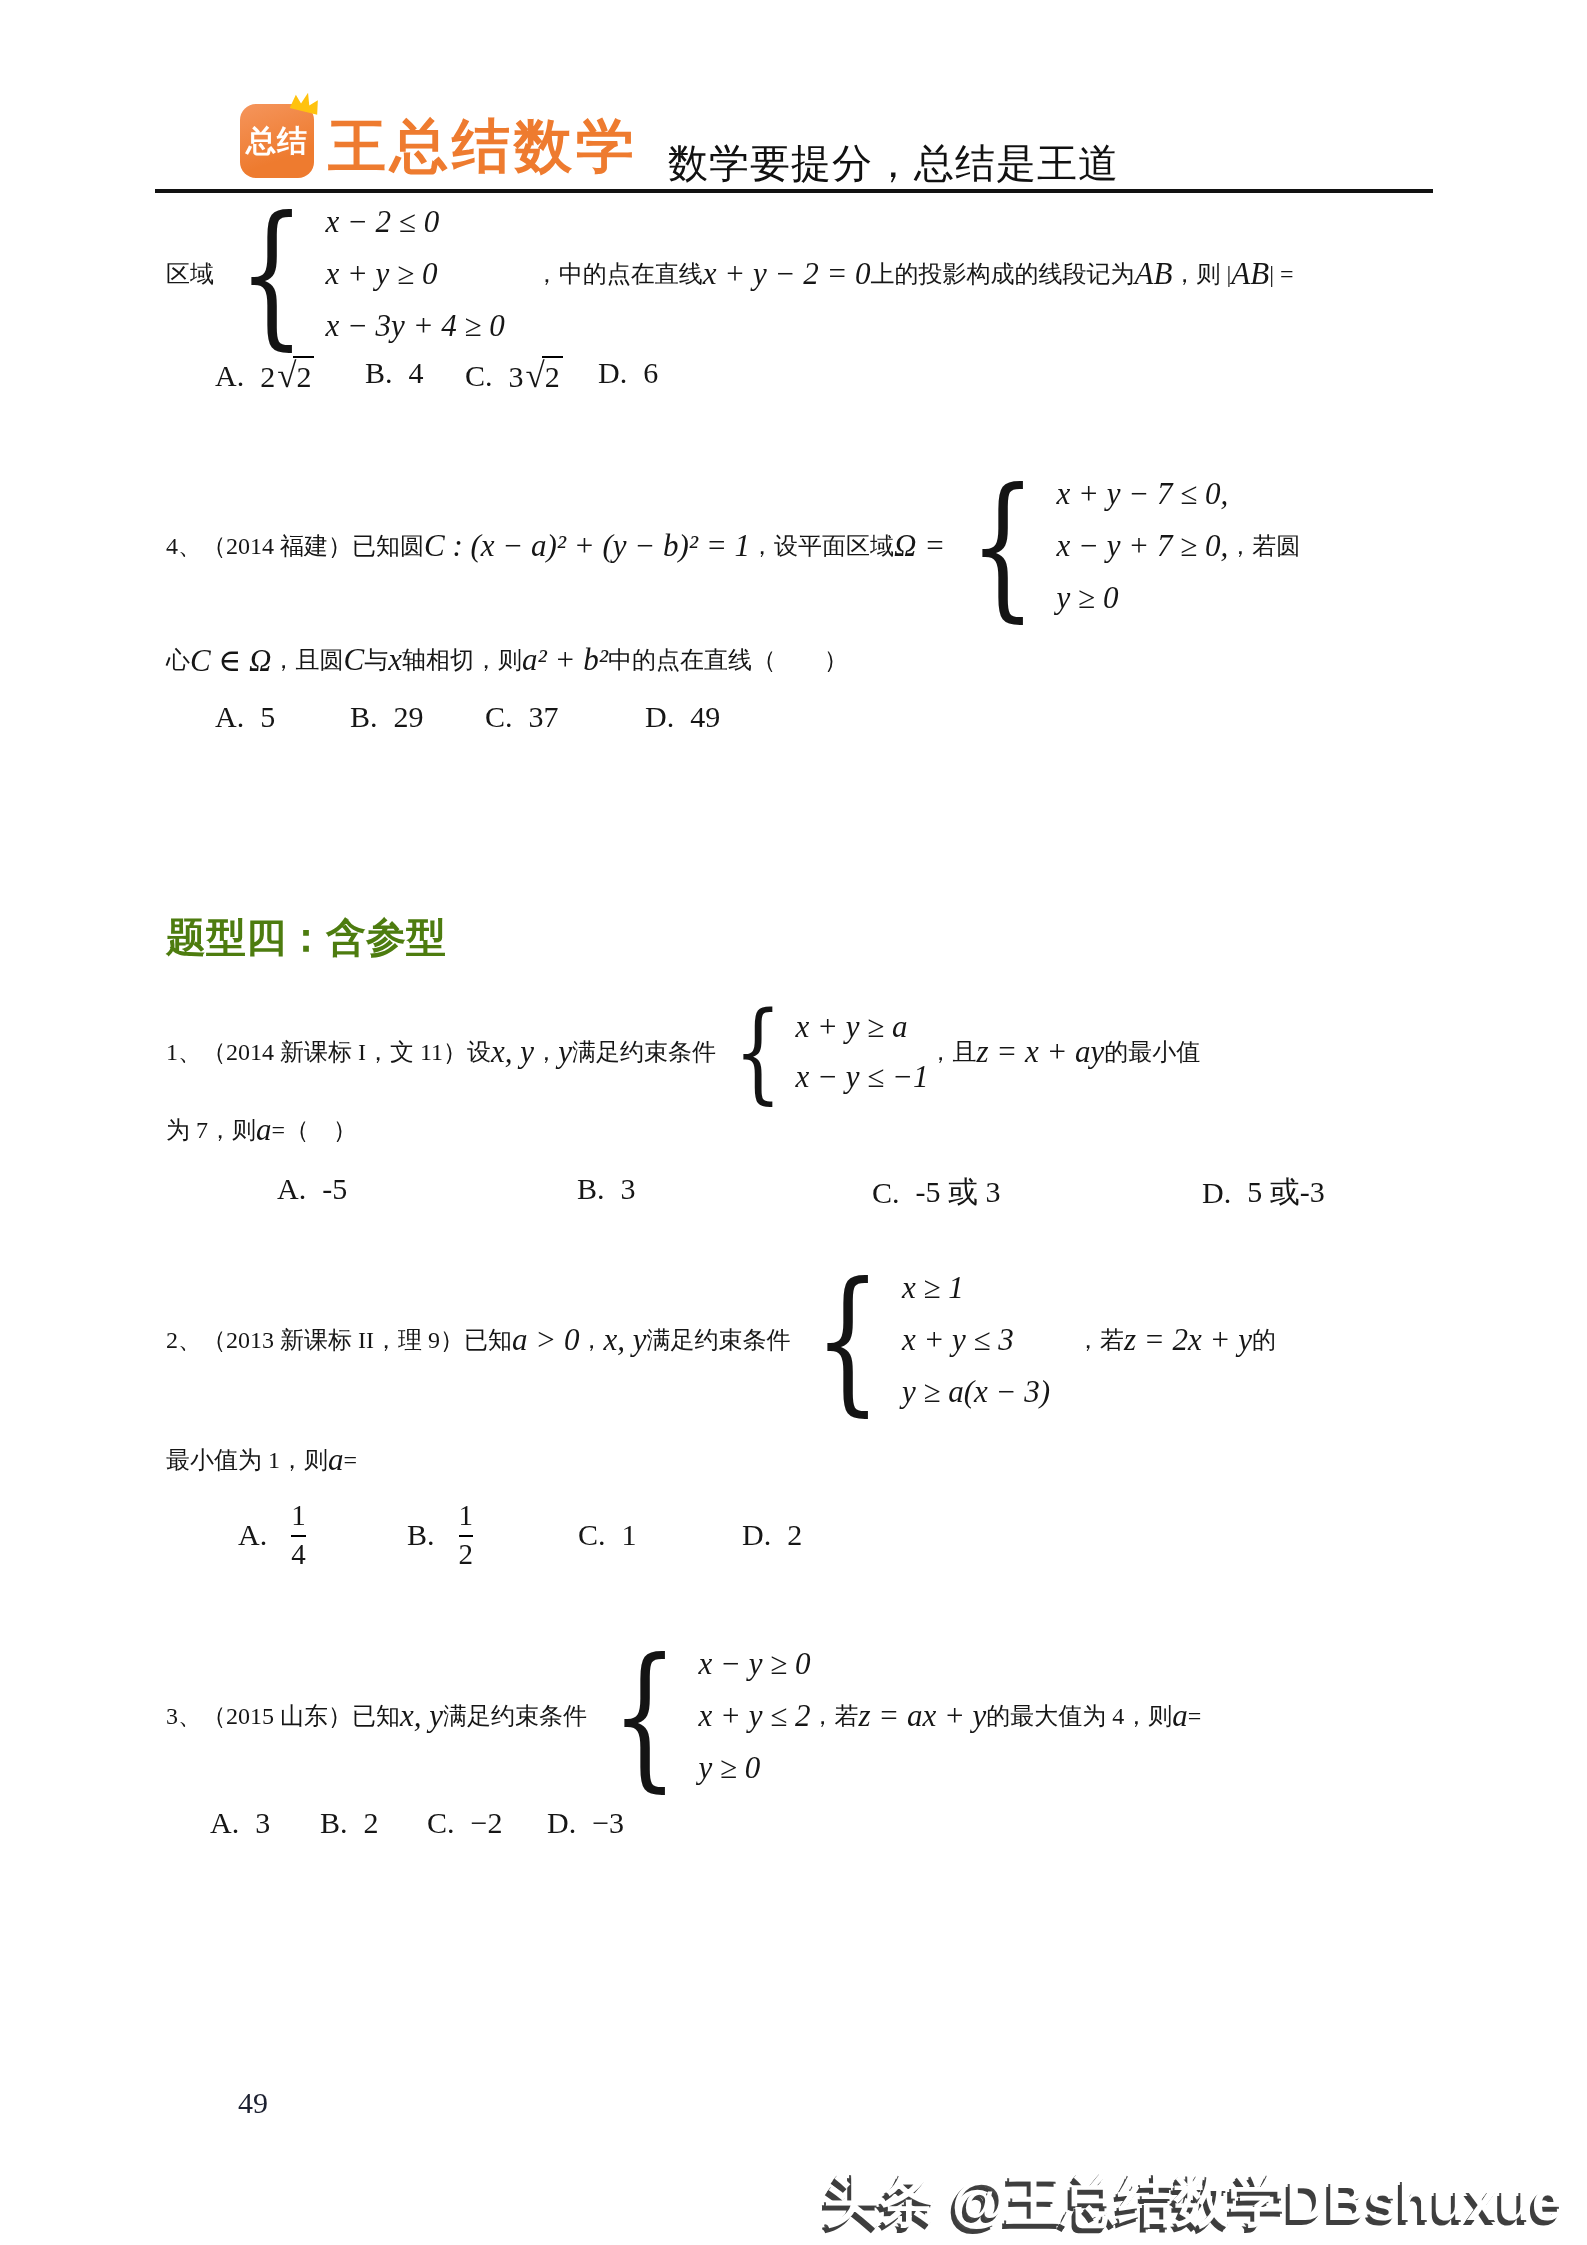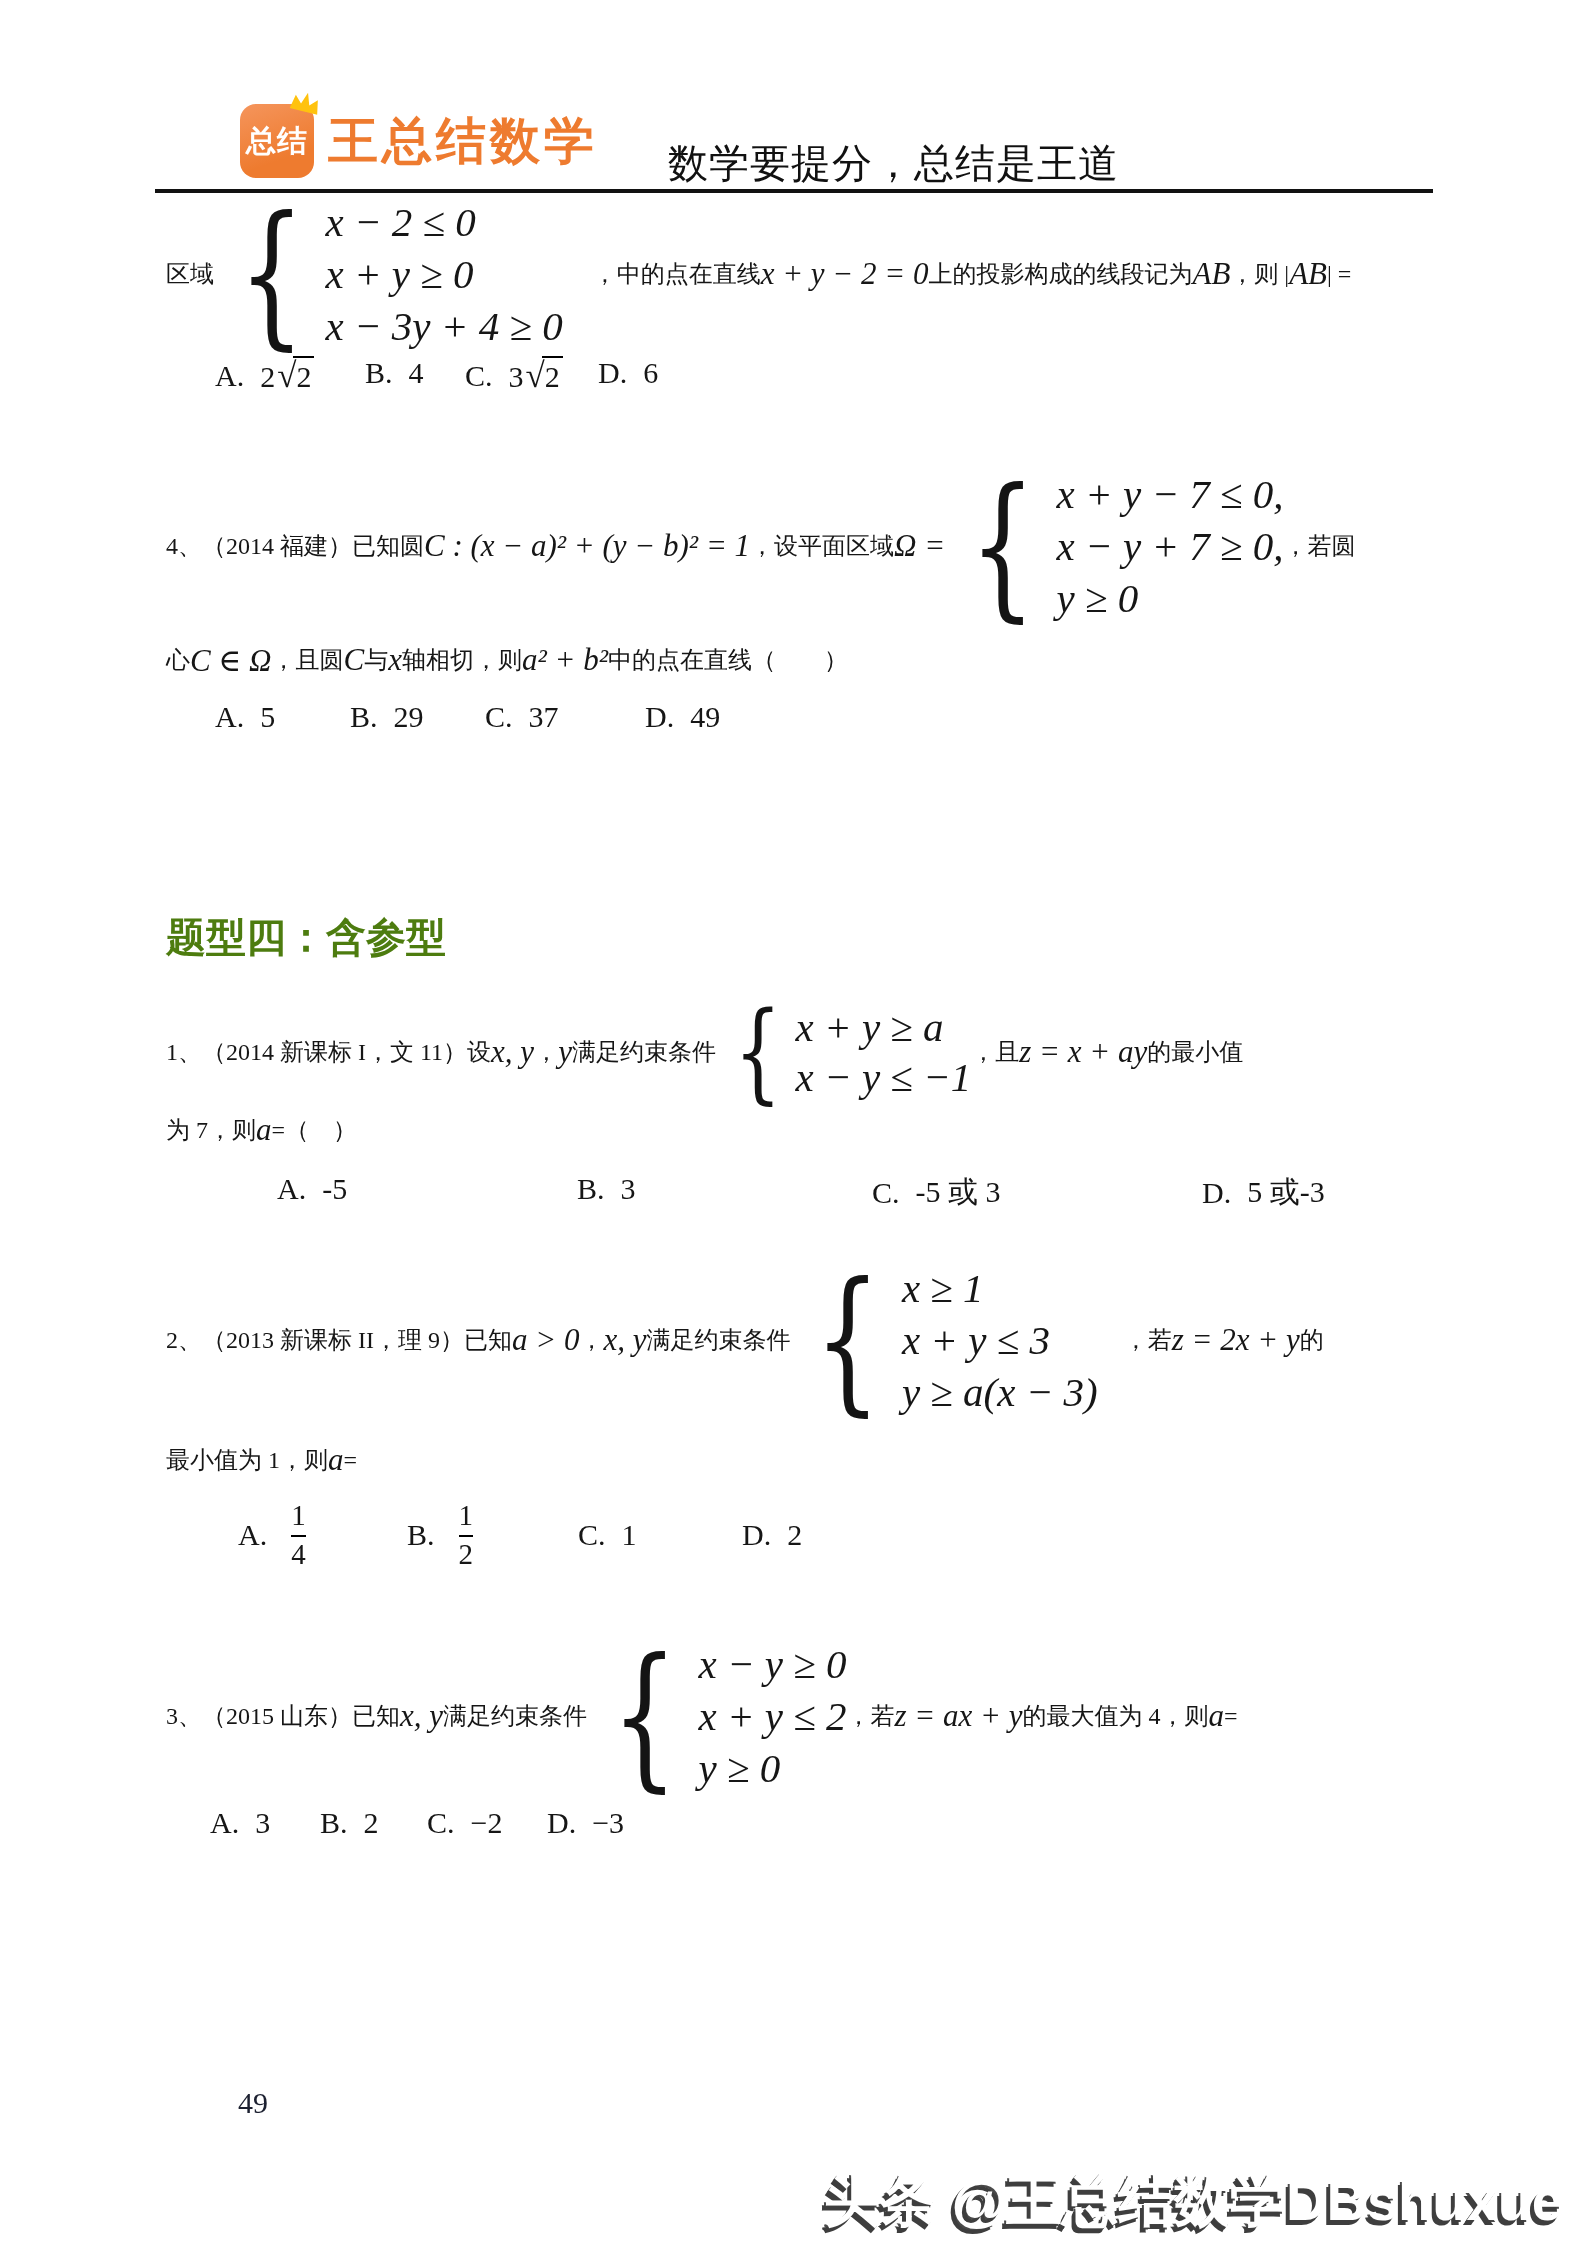--- a/index.html
+++ b/index.html
@@ -6,32 +6,32 @@
   .page{position:relative;width:1587px;height:2245px;background:#ffffff;margin:0 auto;overflow:hidden;
         font-family:"Liberation Serif","DejaVu Serif",serif;color:#161616;}
   .abs{position:absolute;}
 
   
   .logo-badge{position:absolute;left:240px;top:104px;width:74px;height:74px;border-radius:16px;
       background:linear-gradient(160deg,#f5955c 0%,#ee7b2f 70%);display:flex;align-items:center;justify-content:center;}
   .logo-badge-label{color:#fff;font-family:"Liberation Sans",sans-serif;font-weight:bold;font-size:30px;letter-spacing:1px;}
   .crown{position:absolute;right:-8px;top:-13px;transform:rotate(14deg);}
   .brand{position:absolute;left:328px;top:108px;font-family:"Liberation Sans",sans-serif;font-weight:bold;
-      font-size:50px;color:#ee7b2f;letter-spacing:4px;white-space:nowrap;}
+      font-size:58px;color:#ee7b2f;letter-spacing:4px;white-space:nowrap;}
   .tagline{position:absolute;left:668px;top:136px;font-size:40px;color:#111;white-space:nowrap;
       font-family:"DejaVu Serif","Liberation Serif",serif;letter-spacing:1px;}
   .hrule{position:absolute;left:155px;top:189px;width:1278px;height:4px;background:#121212;}
 
   
   .qline{display:flex;align-items:center;white-space:nowrap;}
   .t{font-size:24px;}
   .m{font-style:italic;font-size:31px;}
   .sys{display:flex;align-items:center;}
   .rows{display:flex;flex-direction:column;}
-  .srow{height:52px;display:flex;align-items:center;font-style:italic;font-size:41px;white-space:nowrap;}
+  .srow{height:52px;display:flex;align-items:center;font-style:italic;font-size:31px;white-space:nowrap;}
   .srow2{height:50px;}
   .bracewrap{display:flex;align-items:center;margin:0 6px 0 10px;}
   .brace{font-family:"DejaVu Serif",serif;line-height:1;color:#141414;}
   .b3{font-size:150px;transform:scale(0.7,1.04);}
   .b2{font-size:100px;transform:scale(0.75,1.08);}
 
   
   .orow{position:absolute;left:0;width:100%;height:90px;}
   .opt{position:absolute;top:0;display:flex;align-items:center;white-space:nowrap;}
   .olabel{font-size:30px;}

